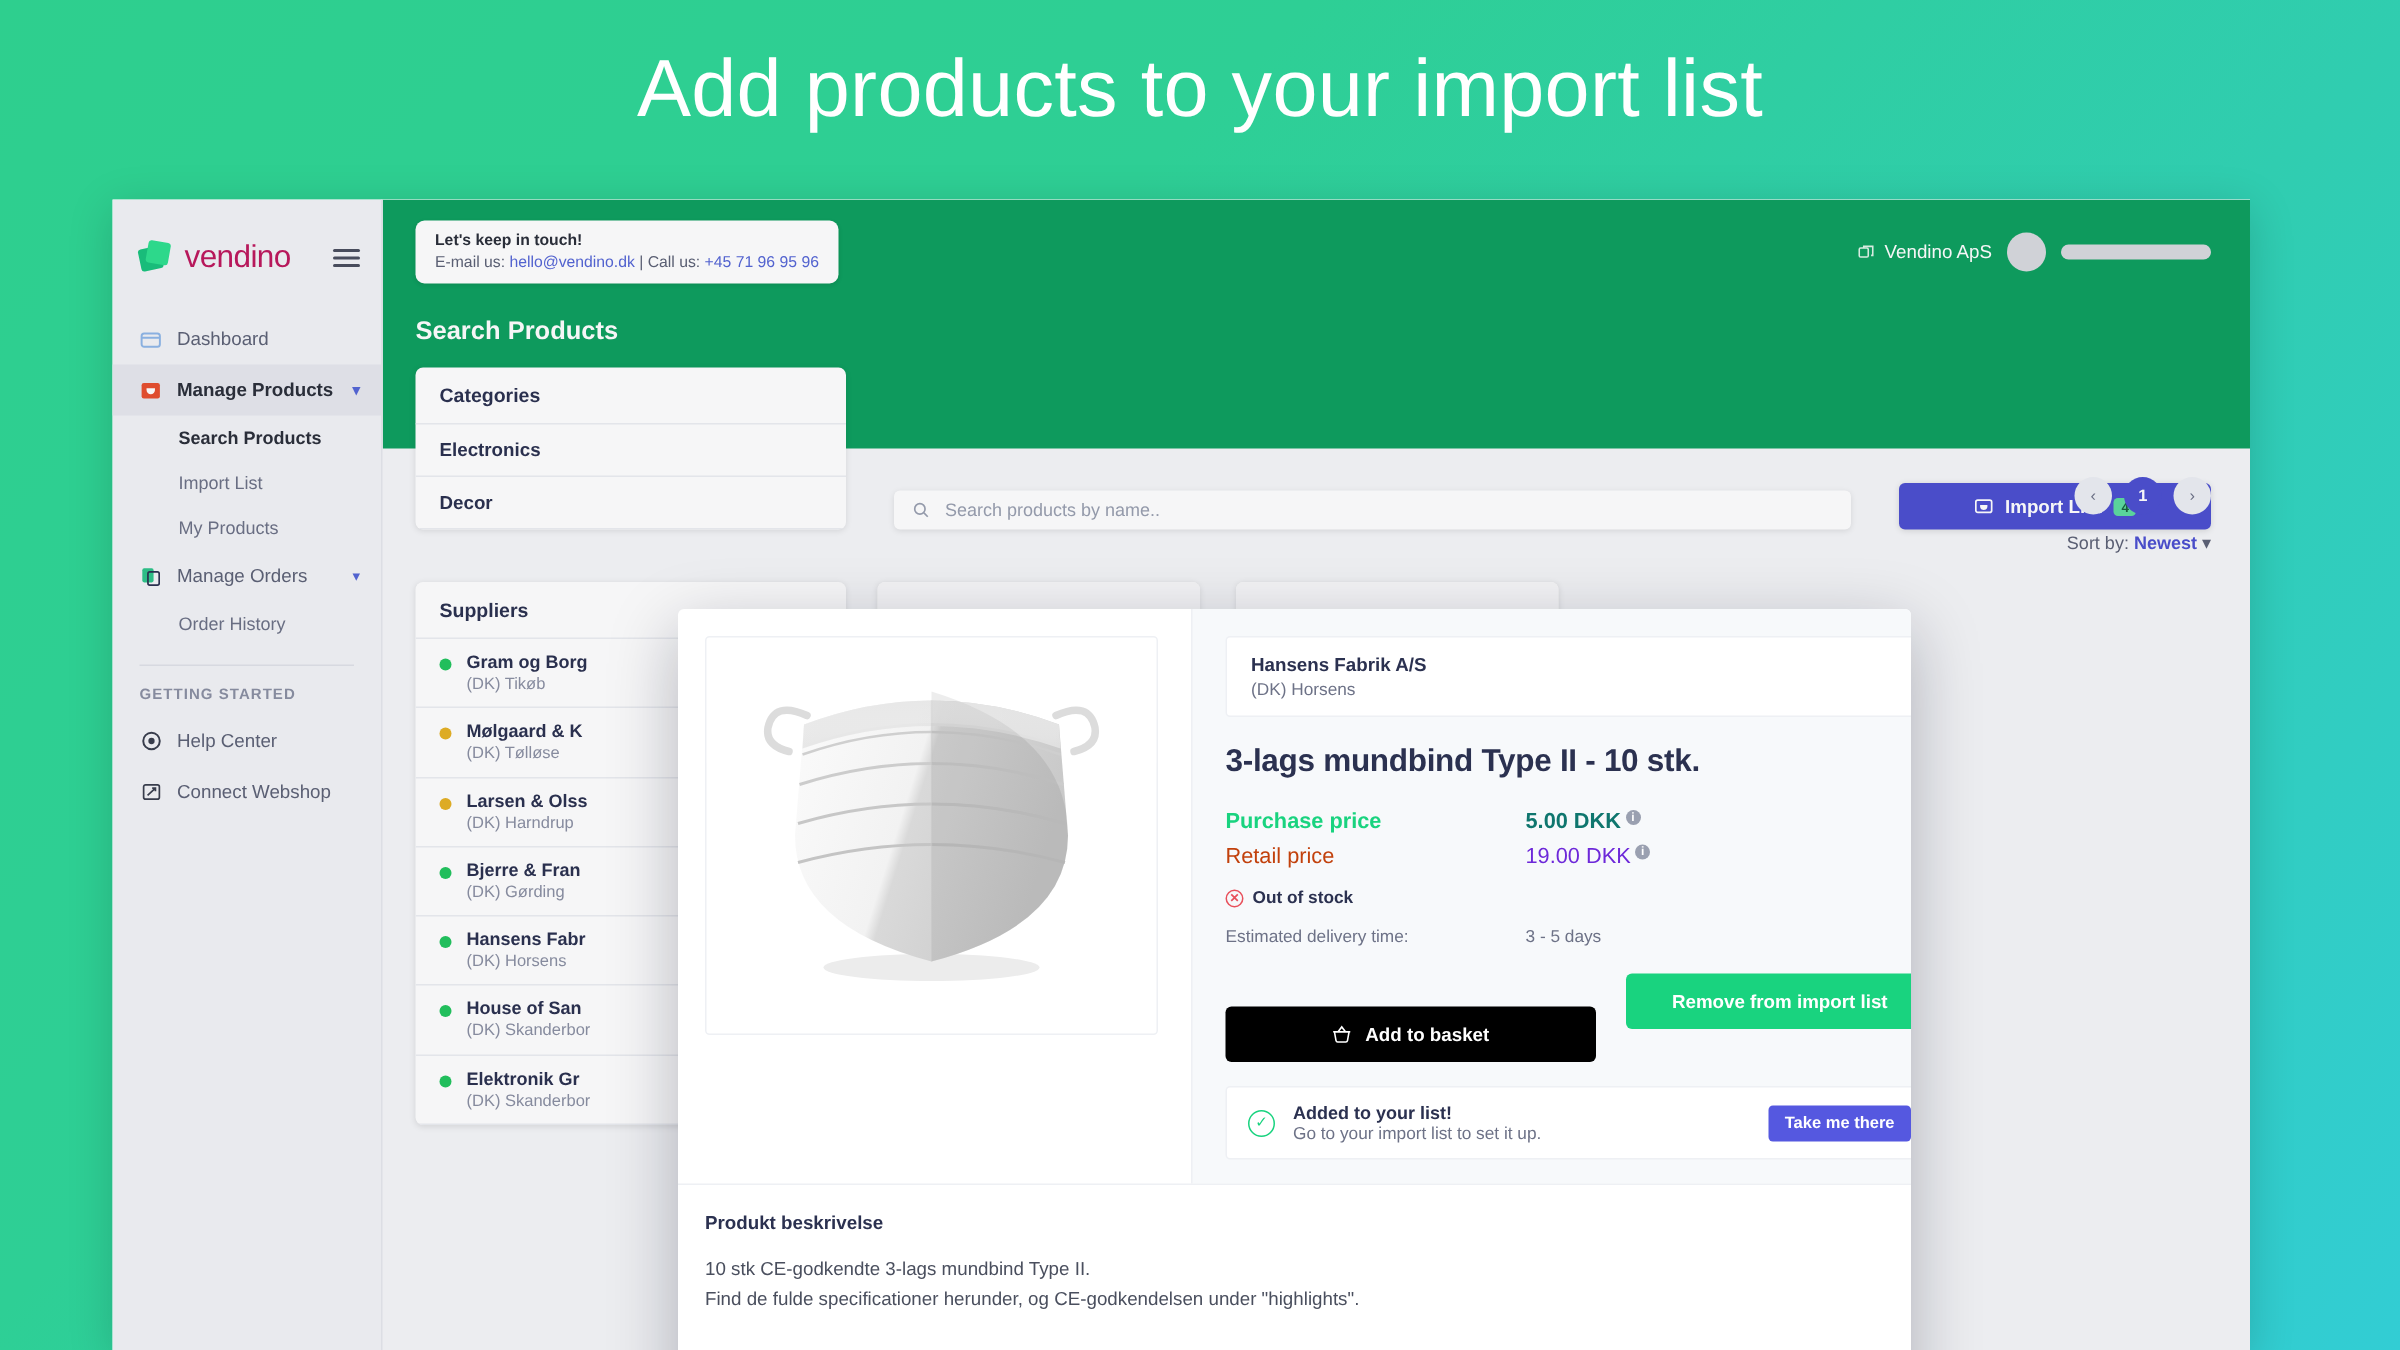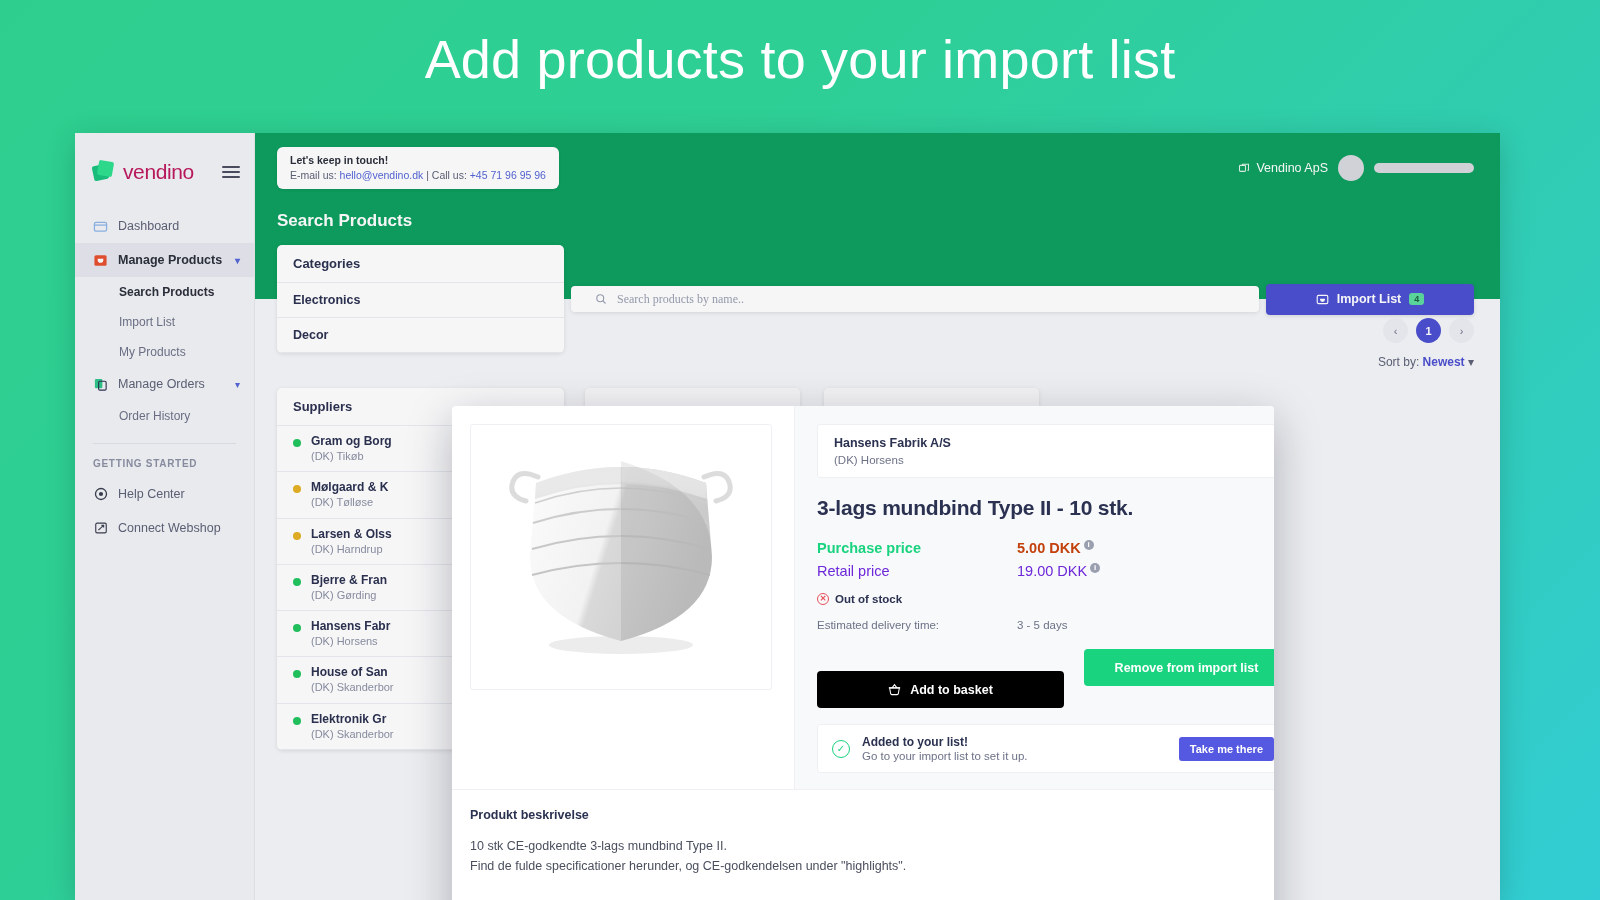--- a/index.html
+++ b/index.html
@@ -118,40 +118,39 @@
   .acct-bar { width: 100px; height: 10px; border-radius: 5px; background: #d8dade; }
 
   .page-title {
     position:absolute; left: 22px; top: 78px;
     font-size: 17px; font-weight: 700; color: #ffffff;
   }
 
   
   .ctrl-row {
     position: absolute; left: 22px; right: 26px; top: 112px;
-    display: flex; gap: 7px; align-items: center;
+    display: flex; gap: 32px; align-items: flex-end;
   }
   .filter-card {
     width: 287px; background:#ffffff; border-radius: 5px;
     box-shadow: 0 1px 4px rgba(0,0,0,0.10); overflow:hidden;
   }
   .filter-head {
     padding: 11px 16px; font-size: 13px; font-weight: 700; color: #2b3150;
     border-bottom: 1px solid #eceef2;
   }
   .filter-row {
     padding: 10px 16px; font-size: 12.5px; font-weight:600; color: #2b3150;
     border-bottom: 1px solid #eceef2; cursor: pointer;
   }
   .search-wrap { flex: 1; }
   .search-box {
     height: 26px; background:#ffffff; border-radius: 4px;
-    display:flex; align-items:center; padding: 0 24px; gap: 10px;
+    display:flex; align-items:center; padding: 0 12px; gap: 10px;
     box-shadow: 0 1px 4px rgba(0,0,0,0.10);
-    font-family: Liberation Serif, serif;
   }
   .search-ph { font-size: 12px; color: #9aa0b0; }
   .import-btn {
     width: 208px; height: 31px; background: #4c50d0; border-radius: 4px;
     display:flex; align-items:center; justify-content:center; gap: 8px;
     color:#fff; font-size: 12.5px; font-weight:600; cursor:pointer;
     box-shadow: 0 1px 4px rgba(0,0,0,0.12);
   }
   .import-badge {
     background:#5ddba0; color:#17603d; font-size:9px; font-weight:700;
@@ -247,23 +246,23 @@
     padding: 11px 16px; margin-bottom: 18px;
   }
   .vendor-name { font-size: 12.5px; font-weight:700; color:#2b3150; margin-bottom:4px; }
   .vendor-loc { font-size: 11.5px; color:#6d7287; }
   .prod-title {
     font-size: 21px; font-weight:700; color:#2b3150; margin-bottom: 20px; letter-spacing:-0.2px;
   }
   .price-line { display:flex; margin-bottom: 7px; }
   .price-lbl { width: 200px; font-size: 14.5px; }
   .price-lbl.buy { color:#19d37f; font-weight:700; }
-  .price-lbl.retail { color:#6d28d9; }
+  .price-lbl.retail { color:#c2410c; }
   .price-val { font-size: 14.5px; }
-  .price-val.buy { color:#c2410c; font-weight:700; }
+  .price-val.buy { color:#0f766e; font-weight:700; }
   .price-val.retail { color:#6d28d9; }
   .info-i {
     display:inline-block; width:10px; height:10px; border-radius:50%;
     background:#9aa0b0; color:#fff; font-size:8px; line-height:10px;
     text-align:center; vertical-align:super; margin-left:3px; font-weight:700;
   }
   .stock {
     display:flex; align-items:center; gap:6px; margin-top: 14px; margin-bottom: 14px;
     font-size: 11.5px; font-weight:700; color:#2b3150;
   }

